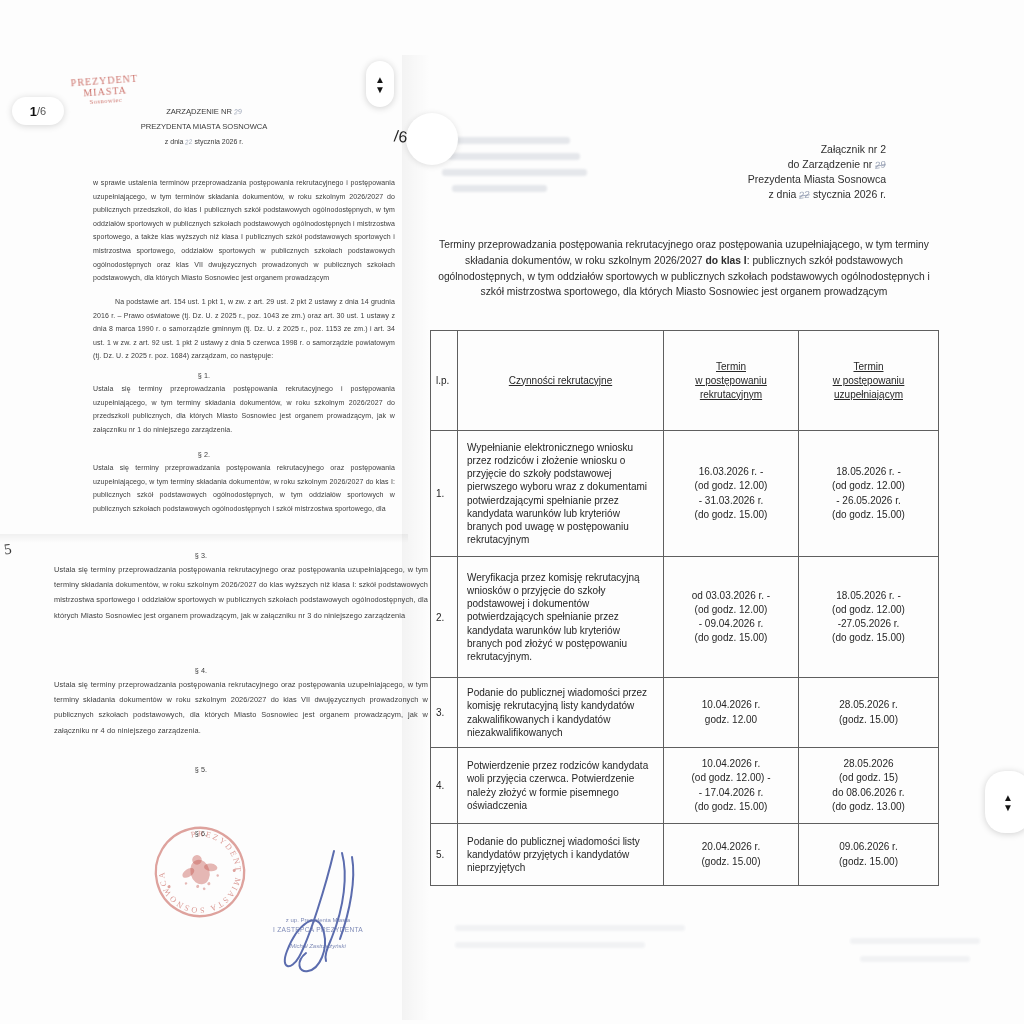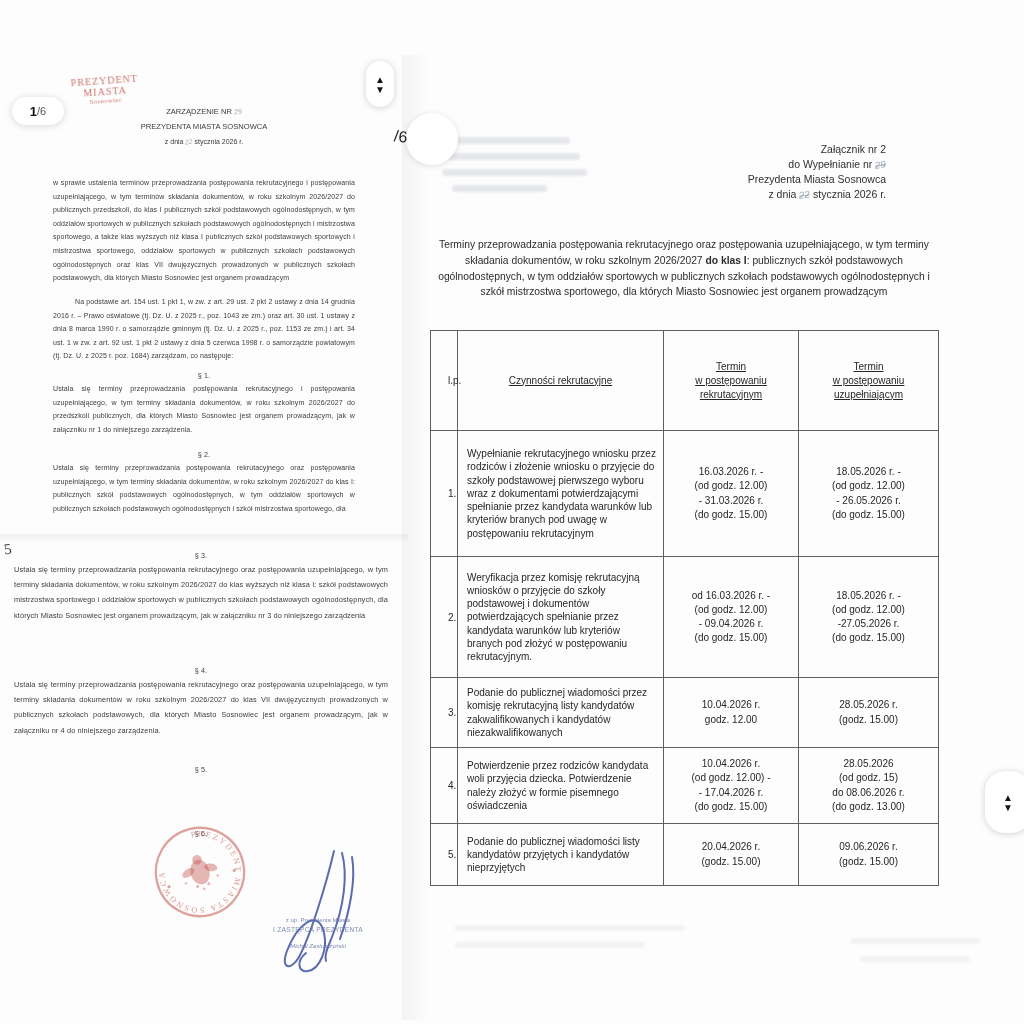--- a/index.html
+++ b/index.html
@@ -21,41 +21,41 @@
   .office-stamp .l1{font-size:10px;letter-spacing:1px;}
   .office-stamp .l2{font-size:6.5px;letter-spacing:.5px;}
   .ord-title{left:53px;width:302px;text-align:center;line-height:15px;color:#3a3a3a;}
   .ord-title .t1{font-size:7.6px;}
   .ord-title .t2{font-size:7.6px;}
   .ord-title .t3{font-size:7px;}
   .hand{color:#9aa3b5;font-style:italic;display:inline-block;transform:rotate(-7deg);font-size:.92em;}
   .hand.struck{text-decoration:line-through;text-decoration-color:rgba(130,140,165,.7);}
   .p1col{left:53px;width:302px;font-size:7px;line-height:13.6px;letter-spacing:.1px;}
   .p2col{left:14px;width:374px;font-size:7.4px;line-height:15.2px;letter-spacing:.1px;}
-  .just{text-align:justify;text-align-last:left;}
+  .just{text-align:justify;text-align-last:left;margin-left:40px;}
   .sec-head{text-align:center;font-size:7.2px;}
   .indent{text-indent:22px;}
   .page-break{background:linear-gradient(to bottom,rgba(0,0,0,.05),rgba(0,0,0,0));}
   .curl-digit{font-family:"Liberation Serif",serif;font-size:15px;color:#3a3a3a;transform:rotate(-8deg);}
   .page-edge{background:linear-gradient(to right,rgba(0,0,0,.04),rgba(0,0,0,0));}
   .sig-text{color:rgba(95,110,165,.8);text-align:center;line-height:9px;}
   .sig-text .s1{font-size:6px;}
   .sig-text .s2{font-size:6.6px;letter-spacing:.3px;}
   .sig-text .s3{font-size:6px;margin-top:8px;font-style:italic;}
 
   
   .att-header{text-align:right;font-size:10.5px;line-height:14.6px;color:#2f2f2f;}
   .att-title{left:430px;width:508px;text-align:center;font-size:10.3px;line-height:15.8px;color:#2c2c2c;}
   .ghost-bar{background:rgba(145,155,175,.22);border-radius:3px;filter:blur(1px);}
   .ghost-bar.faint{background:rgba(145,155,175,.11);}
 
   table.sched{border-collapse:collapse;table-layout:fixed;width:508px;}
   table.sched td{border:1px solid #5f5f5f;vertical-align:middle;color:#262626;font-size:10px;}
   .th-cell{text-align:center;white-space:pre-line;line-height:14px;text-decoration:underline;}
-  .lp-cell{padding-left:17px;}
+  .lp-cell{padding-left:5px;}
   .act-cell{padding:4px 6px 4px 9px;line-height:13.2px;}
   .date-cell{text-align:center;white-space:pre-line;line-height:14.2px;}
 </style>
 </head>
 <body>
 
 <div id="canvas">
 
   <div class="abs page-edge" style="left:402px;top:55px;width:28px;height:965px;"></div>
   <div class="abs page-break" style="left:0;top:534px;width:408px;height:9px;"></div>
@@ -135,21 +135,21 @@
     <div class="s3">Michał Zastrzeżyński</div>
   </div>
 
   <div class="abs ghost-bar" style="left:452px;top:137px;width:118px;height:7px;"></div>
   <div class="abs ghost-bar" style="left:448px;top:153px;width:132px;height:7px;"></div>
   <div class="abs ghost-bar" style="left:442px;top:169px;width:145px;height:7px;"></div>
   <div class="abs ghost-bar" style="left:452px;top:185px;width:95px;height:7px;"></div>
 
   <div class="abs att-header" style="right:138px;top:142px;">
     <div>Załącznik nr 2</div>
-    <div><span>do Wypełnianie nr</span>
+    <div><span>do Zarządzenie nr</span>
       <span class="hand struck">29</span></div>
     <div>Prezydenta Miasta Sosnowca</div>
     <div><span>z dnia</span>
       <span class="hand struck">22</span>
       <span>stycznia 2026 r.</span></div>
   </div>
 
   <div class="abs att-title" style="top:237px;">
     <span>Terminy przeprowadzania postępowania rekrutacyjnego oraz postępowania uzupełniającego, w tym terminy składania dokumentów, w roku szkolnym 2026/2027 </span><b>do klas I</b><span>: publicznych szkół podstawowych ogólnodostępnych, w tym oddziałów sportowych w publicznych szkołach podstawowych ogólnodostępnych i szkół mistrzostwa sportowego, dla których Miasto Sosnowiec jest organem prowadzącym</span>
   </div>
@@ -167,53 +167,53 @@
       <td class="th-cell">Czynności rekrutacyjne</td>
       <td class="th-cell">Termin
 w postępowaniu
 rekrutacyjnym</td>
       <td class="th-cell">Termin
 w postępowaniu
 uzupełniającym</td>
     </tr>
     <tr style="height:126px">
       <td class="lp-cell">1.</td>
-      <td class="act-cell">Wypełnianie rekrutacyjnego wniosku przez rodziców i złożenie wniosku o przyjęcie do szkoły podstawowej pierwszego wyboru wraz z dokumentami potwierdzającymi spełnianie przez kandydata warunków lub kryteriów branych pod uwagę w postępowaniu rekrutacyjnym</td>
+      <td class="act-cell">Wypełnianie elektronicznego wniosku przez rodziców i złożenie wniosku o przyjęcie do szkoły podstawowej pierwszego wyboru wraz z dokumentami potwierdzającymi spełnianie przez kandydata warunków lub kryteriów branych pod uwagę w postępowaniu rekrutacyjnym</td>
       <td class="date-cell">16.03.2026 r. -
 (od godz. 12.00)
 - 31.03.2026 r.
 (do godz. 15.00)</td>
       <td class="date-cell">18.05.2026 r. -
 (od godz. 12.00)
 - 26.05.2026 r.
 (do godz. 15.00)</td>
     </tr>
     <tr style="height:121px">
       <td class="lp-cell">2.</td>
       <td class="act-cell">Weryfikacja przez komisję rekrutacyjną wniosków o przyjęcie do szkoły podstawowej i dokumentów potwierdzających spełnianie przez kandydata warunków lub kryteriów branych pod złożyć w postępowaniu rekrutacyjnym.</td>
-      <td class="date-cell">od 16.03.2026 r. -
+      <td class="date-cell">od 03.03.2026 r. -
 (od godz. 12.00)
 - 09.04.2026 r.
 (do godz. 15.00)</td>
       <td class="date-cell">18.05.2026 r. -
 (od godz. 12.00)
 -27.05.2026 r.
 (do godz. 15.00)</td>
     </tr>
     <tr style="height:70px">
       <td class="lp-cell">3.</td>
       <td class="act-cell">Podanie do publicznej wiadomości przez komisję rekrutacyjną listy kandydatów zakwalifikowanych i kandydatów niezakwalifikowanych</td>
       <td class="date-cell">10.04.2026 r.
 godz. 12.00</td>
       <td class="date-cell">28.05.2026 r.
 (godz. 15.00)</td>
     </tr>
     <tr style="height:76px">
       <td class="lp-cell">4.</td>
-      <td class="act-cell">Potwierdzenie przez rodziców kandydata woli przyjęcia dziecka. Potwierdzenie należy złożyć w formie pisemnego oświadczenia</td>
+      <td class="act-cell">Potwierdzenie przez rodziców kandydata woli przyjęcia czerwca. Potwierdzenie należy złożyć w formie pisemnego oświadczenia</td>
       <td class="date-cell">10.04.2026 r.
 (od godz. 12.00) -
 - 17.04.2026 r.
 (do godz. 15.00)</td>
       <td class="date-cell">28.05.2026
 (od godz. 15)
 do 08.06.2026 r.
 (do godz. 13.00)</td>
     </tr>
     <tr style="height:62px">

